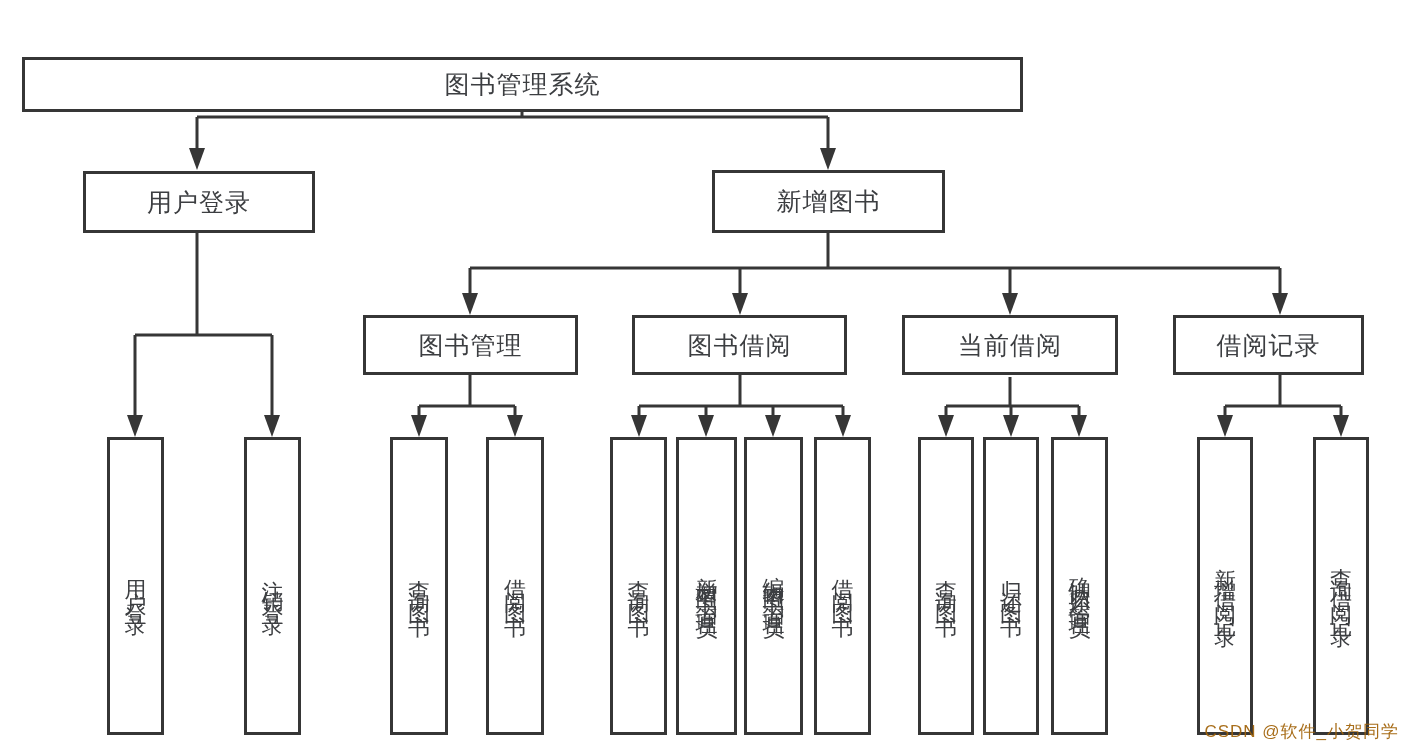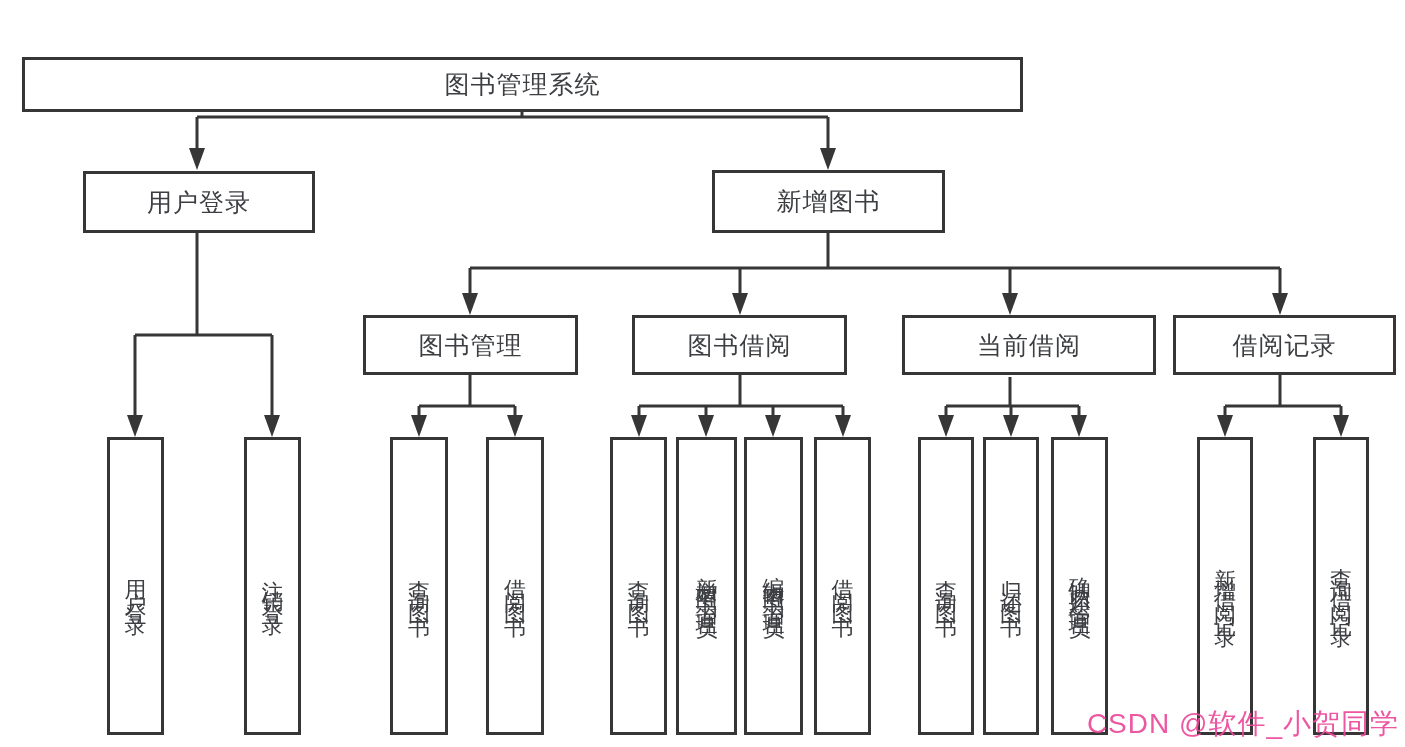--- a/index.html
+++ b/index.html
@@ -32,41 +32,41 @@
   }
   .vtext.long{letter-spacing:6px;}
   
   #root{left:22px;top:13px;width:1001px;height:55px;margin-top:44px;}
   
   #l2-login{left:83px;top:171px;width:232px;height:62px;}
   #l2-manage{left:712px;top:170px;width:233px;height:63px;}
   
   #l3-newbook{left:363px;top:315px;width:215px;height:60px;}
   #l3-borrow{left:632px;top:315px;width:215px;height:60px;}
-  #l3-current{left:902px;top:315px;width:254px;height:60px;}
-  #l3-records{left:1173px;top:315px;width:223px;height:60px;}
+  #l3-current{left:902px;top:315px;width:216px;height:60px;}
+  #l3-records{left:1173px;top:315px;width:191px;height:60px;}
   
   #g1l1{left:107px;}
   #g1l2{left:244px;}
   #g2l1{left:390px;width:58px;}
   #g2l2{left:486px;width:58px;}
   #g3l1{left:610px;}
   #g3l2{left:676px;width:61px;}
   #g3l3{left:744px;width:59px;}
   #g3l4{left:814px;}
   #g4l1{left:918px;width:56px;}
   #g4l2{left:983px;width:56px;}
   #g4l3{left:1051px;}
   #g5l1{left:1197px;width:56px;}
   #g5l2{left:1313px;width:56px;}
   #watermark{
     position:absolute;
     right:6px;bottom:4px;
-    font-size:28px;
-    color:#ec4899;
+    font-size:17px;
+    color:#a16207;
     opacity:0.92;
     letter-spacing:1px;
     z-index:20;
     white-space:nowrap;
   }
 </style>
 </head>
 <body>
 
 <div id="canvas">

